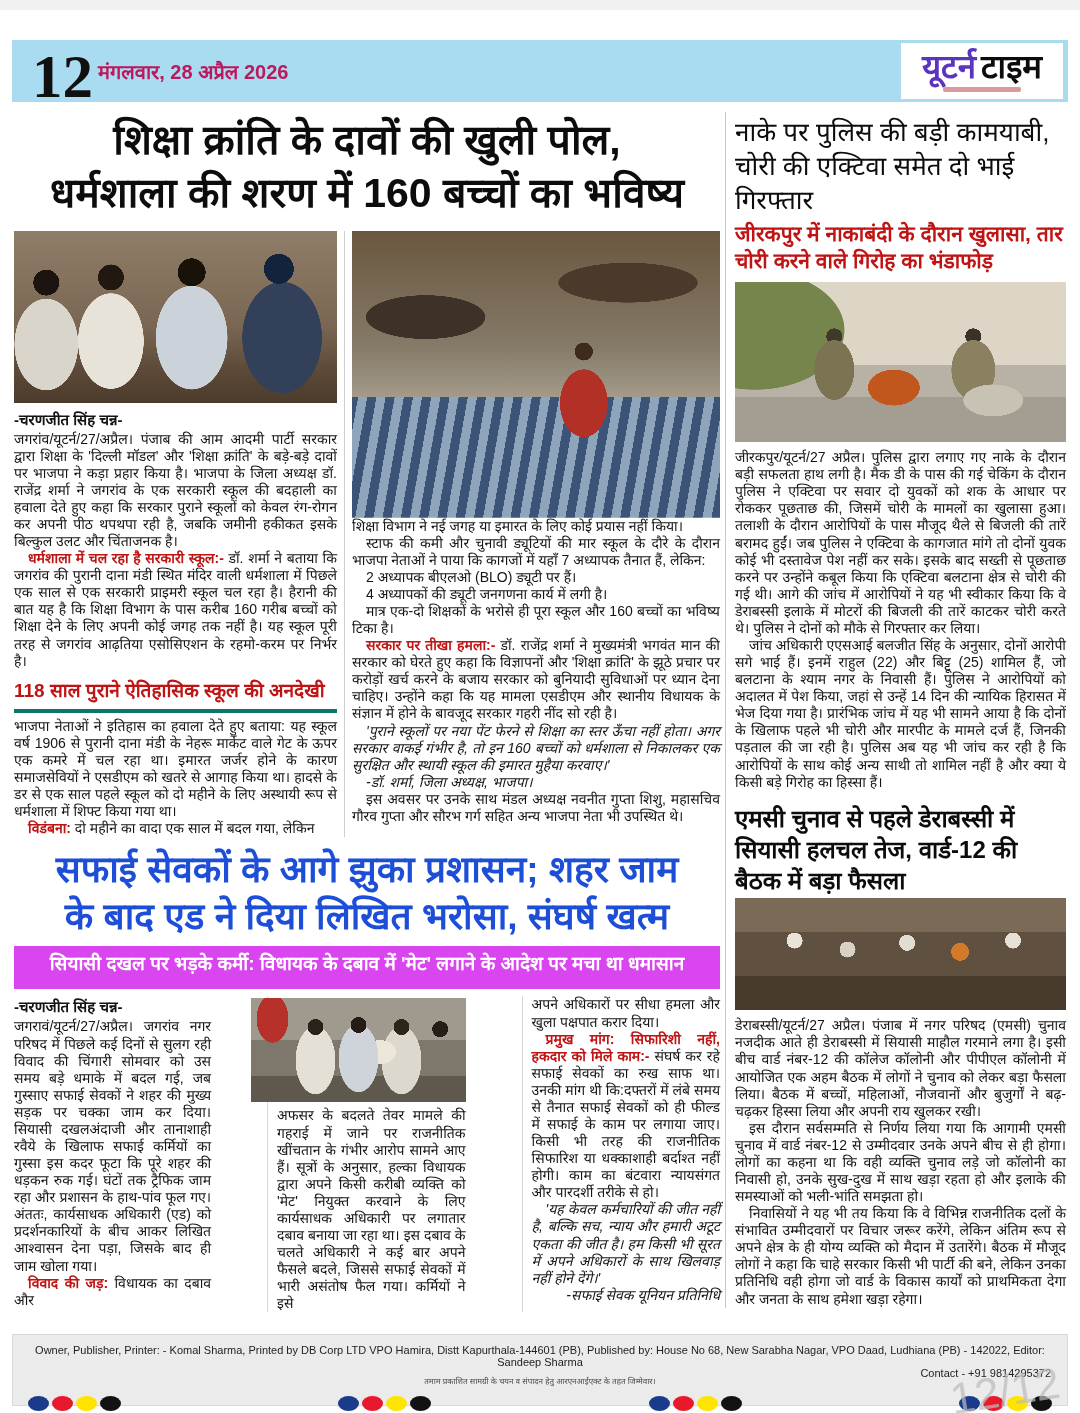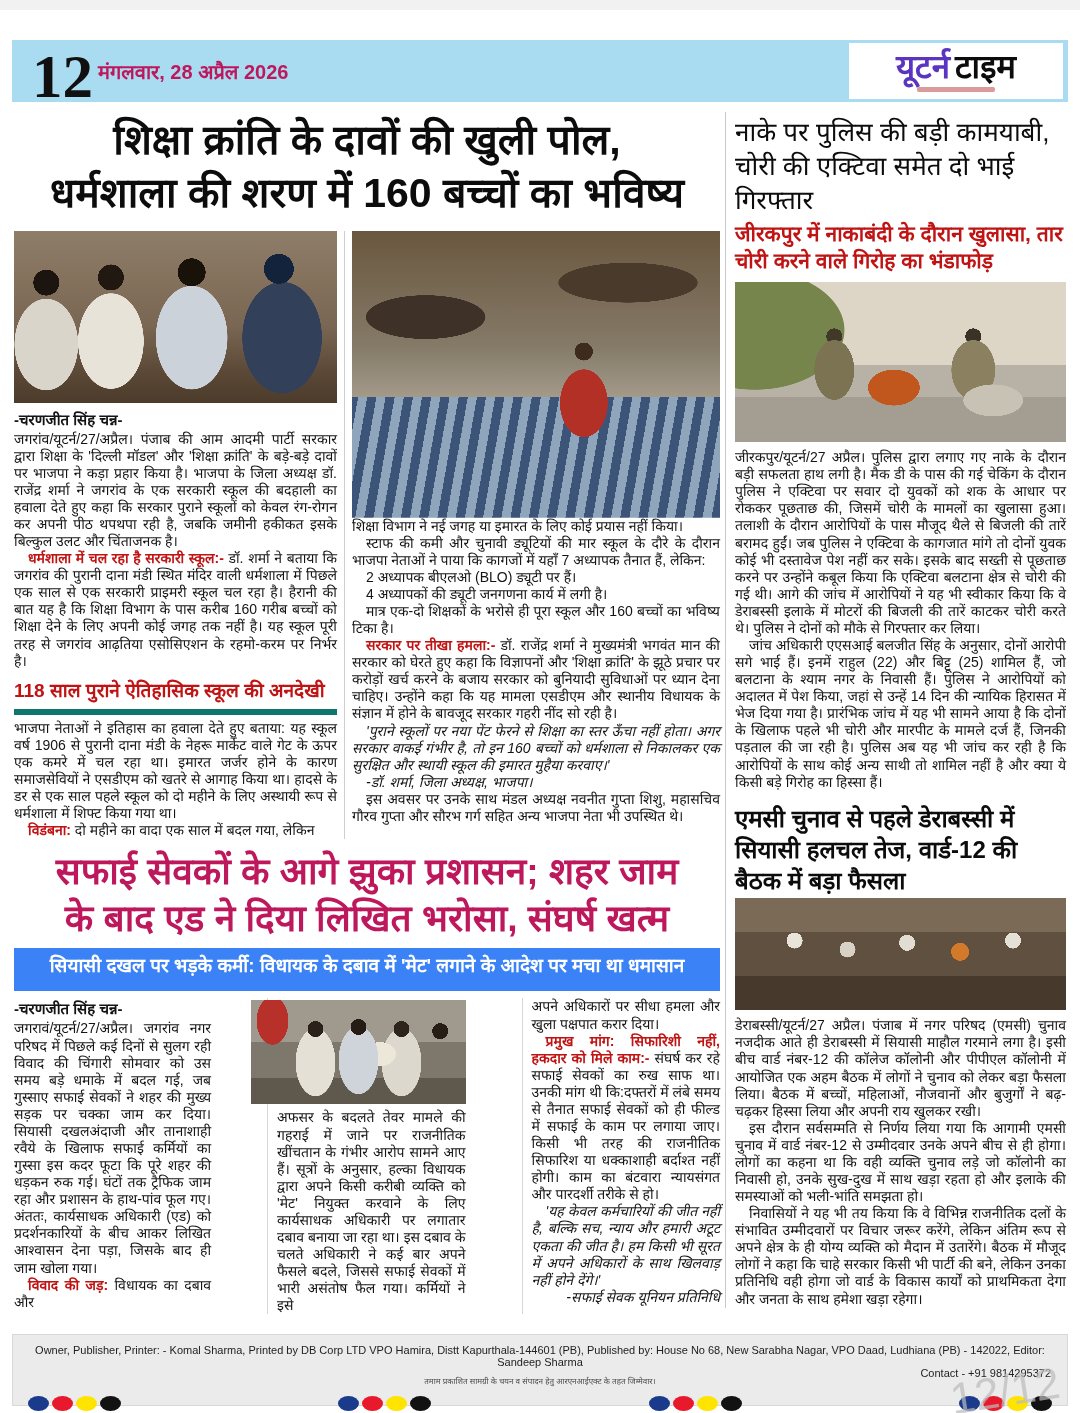--- a/index.html
+++ b/index.html
@@ -6,21 +6,21 @@
   .page{position:relative;width:1080px;height:1413px;background:#fff;margin:0 auto;
         font-family:"Liberation Sans","DejaVu Sans",sans-serif;overflow:hidden;color:#141414;}
   .topstrip{position:absolute;top:0;left:0;right:0;height:10px;background:#f1f1f1;}
 
   
   .masthead{position:absolute;top:40px;left:12px;right:12px;height:62px;background:#a9dbf1;}
   .pageno{position:absolute;left:20px;top:2px;font-size:61px;font-weight:700;
           font-family:"Liberation Serif","DejaVu Serif",serif;color:#101010;}
   .eddate{position:absolute;left:86px;top:18px;font-size:20px;font-weight:700;color:#be185d;}
   .section{position:absolute;left:0;right:0;top:14px;text-align:center;font-size:27px;font-weight:700;color:#b31616;}
-  .logo{position:absolute;right:5px;top:3px;bottom:3px;width:214px;background:#fff;
+  .logo{position:absolute;right:5px;top:3px;bottom:3px;width:162px;background:#fff;
         display:flex;flex-direction:column;align-items:center;justify-content:center;}
   .logo-line{font-size:33px;font-weight:700;line-height:1;}
   .logo-p1{color:#5b35c0;}
   .logo-p2{color:#0c0c0c;margin-left:5px;}
   .logo-tag{width:78px;height:5px;background:#d89a9a;border-radius:2px;margin-top:4px;}
 
   
   .body{font-size:14px;line-height:1.22;text-align:justify;margin:0;}
   .body + .body{text-indent:14px;}
   .byline{font-weight:700;font-size:15px;margin:6px 0 2px;}
@@ -47,24 +47,24 @@
   .photo2{height:287px;background-image:
     radial-gradient(circle 9px at 63% 42%, #3f2b1e 99%, transparent),
     radial-gradient(ellipse 24px 34px at 63% 60%, #b23026 99%, transparent),
     radial-gradient(ellipse 60px 22px at 20% 30%, #3e3127 99%, transparent),
     radial-gradient(ellipse 70px 20px at 75% 18%, #4a3a2c 99%, transparent),
     linear-gradient(180deg,#6a573f 0%,#857a68 40%,#a39a8a 58%,rgba(0,0,0,0) 58%),
     repeating-linear-gradient(100deg,#3c5478 0 9px,#8fa5bc 9px 18px);
     background-size:100% 100%,100% 100%,100% 100%,100% 100%,100% 100%,100% 48%;
     background-position:0 0,0 0,0 0,0 0,0 0,0 100%;background-repeat:no-repeat;}
   .subhead-red{color:#c01414;font-weight:700;font-size:19px;margin:7px 0 5px;
-               border-bottom:6px solid #0f766e;padding-bottom:6px;}
-
-  .headline-lg{margin:10px 0 6px;text-align:center;font-size:37px;line-height:1.26;font-weight:700;color:#be185d;}
-  .banner{background:#3b82f6;color:#fff;font-weight:700;font-size:19px;text-align:center;
+               border-bottom:4px solid #0f766e;padding-bottom:6px;}
+
+  .headline-lg{margin:10px 0 6px;text-align:center;font-size:37px;line-height:1.26;font-weight:700;color:#1d4ed8;}
+  .banner{background:#d946ef;color:#fff;font-weight:700;font-size:19px;text-align:center;
           padding:4px 0 13px;margin-bottom:7px;}
   .cols3{display:flex;gap:9px;}
   .c3{width:229px;box-sizing:border-box;}
   .c3 + .c3{border-left:1px solid #d7d7d7;padding-left:9px;margin-left:47px;}
   .photo5{height:104px;width:calc(100% + 26px);margin:2px 0 5px -26px;position:relative;background:
     radial-gradient(ellipse 16px 24px at 10% 20%, #b8302a 99%, transparent),
     radial-gradient(circle 8px at 30% 28%, #2a211a 99%, transparent),
     radial-gradient(ellipse 20px 34px at 30% 60%, #e4e0d6 99%, transparent),
     radial-gradient(circle 8px at 50% 26%, #241c15 99%, transparent),
     radial-gradient(ellipse 20px 34px at 50% 58%, #cfd4db 99%, transparent),

